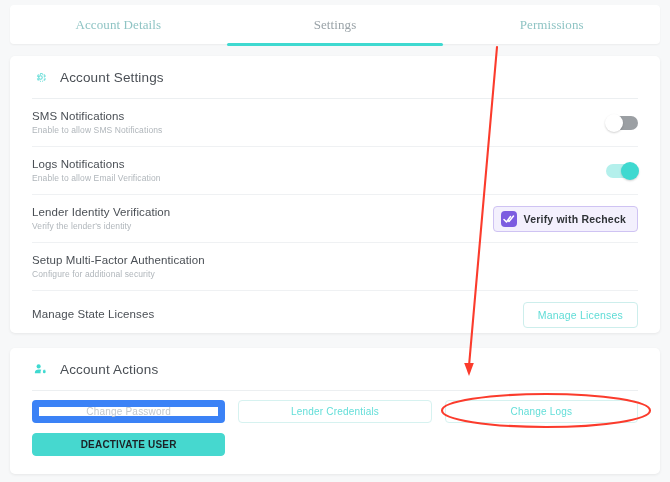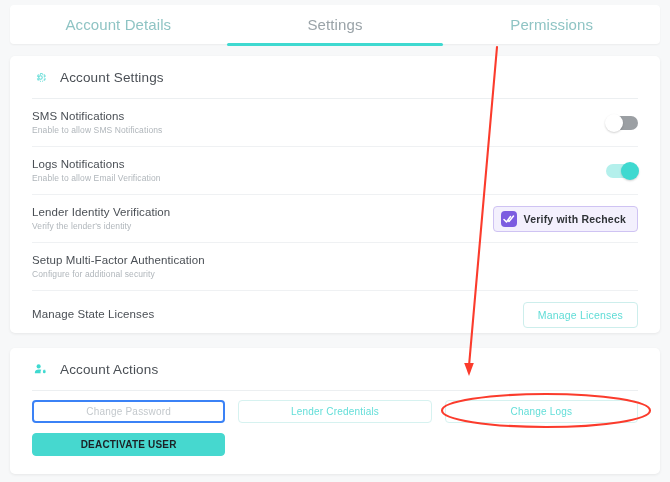--- a/index.html
+++ b/index.html
@@ -26,28 +26,28 @@
     border-radius: 4px;
     box-shadow: 0 1px 2px rgba(0,0,0,0.05);
     display: flex;
     align-items: stretch;
   }
   .tab {
     flex: 1 1 0;
     display: flex;
     align-items: center;
     justify-content: center;
-    font-size: 15px;
+    font-size: 13px;
     color: #8fc4c4;
     letter-spacing: .1px;
     cursor: pointer;
     position: relative;
     background: transparent;
     border: none;
-    font-family: Liberation Sans, sans-serif;
+    font-family: Liberation Serif, serif;
   }
   .tab.active {
     color: #9aa3a8;
   }
   .tab.active::after {
     content: "";
     position: absolute;
     left: 0;
     right: 0;
     bottom: -2px;
@@ -203,21 +203,21 @@
     align-items: center;
     justify-content: center;
     box-sizing: border-box;
     cursor: pointer;
     font-family: "Liberation Sans", sans-serif;
     letter-spacing: .2px;
     position: relative;
   }
   .act-disabled {
     background: #ffffff;
-    border: 2px solid #3b82f6;
+    border: 7px solid #3b82f6;
     color: #c3c8cc;
   }
   .act-teal-outline {
     background: #ffffff;
     border: 1px solid #d6f2f0;
     color: #63ded8;
   }
   .act-teal-fill {
     background: #46d8cf;
     border: 1px solid #46d8cf;

